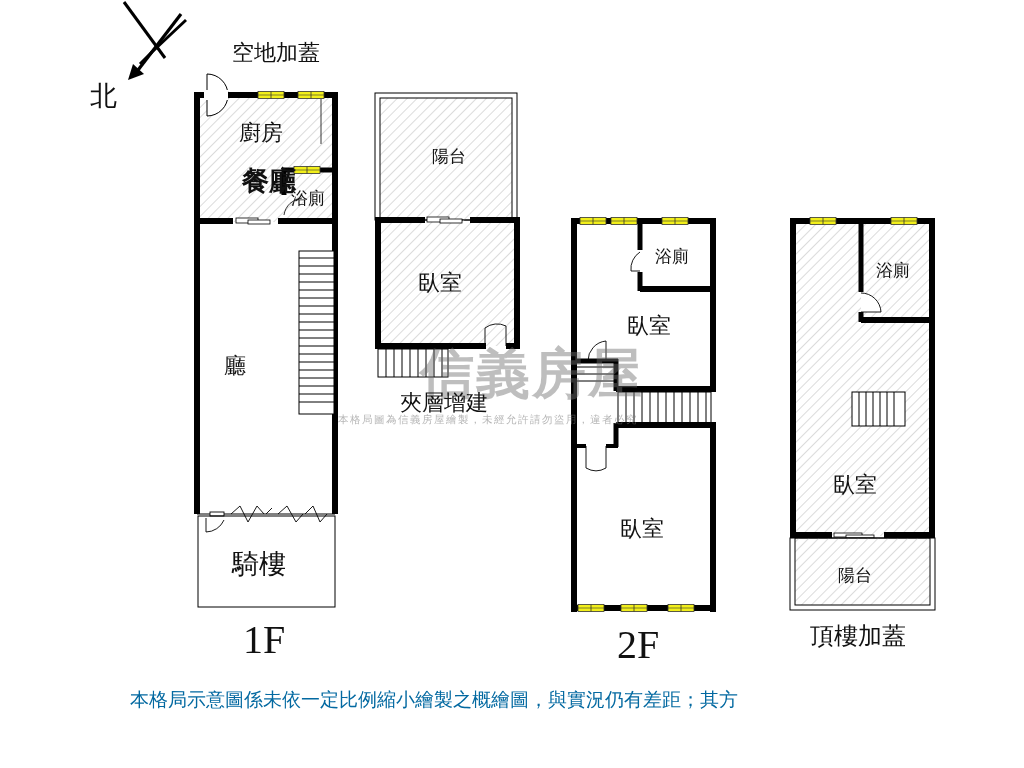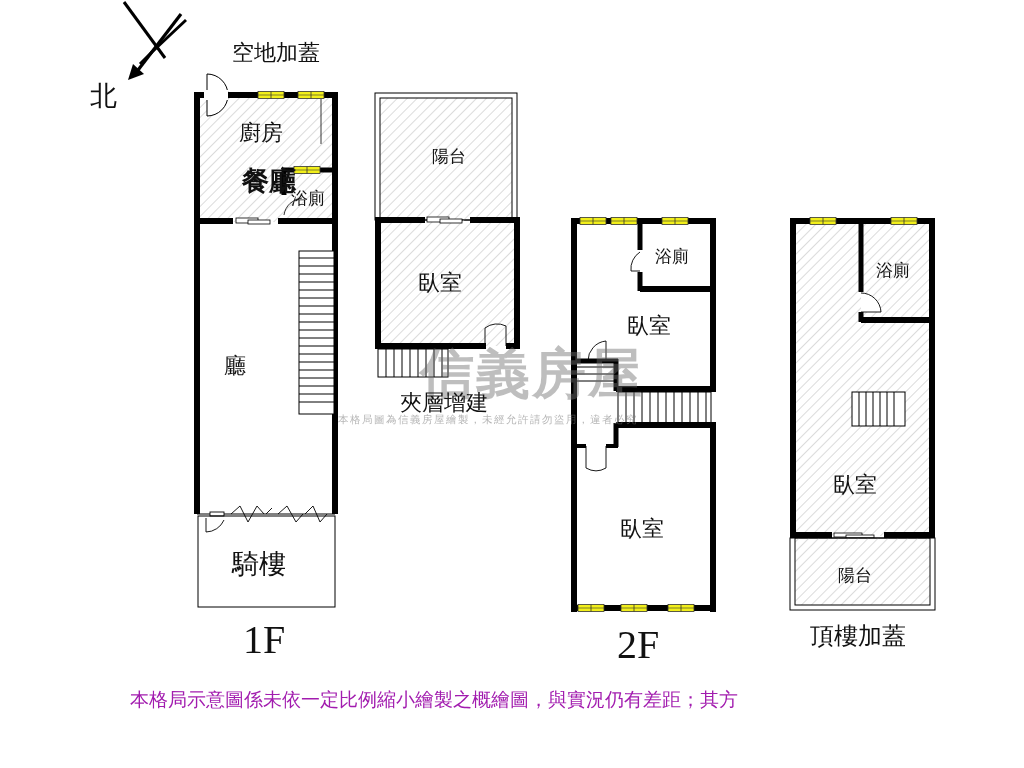--- a/index.html
+++ b/index.html
@@ -7,21 +7,21 @@
   .plan-svg { position: absolute; left: 0; top: 0; width: 1024px; height: 768px; }
   .lbl { position: absolute; white-space: nowrap; line-height: 1; color: #111; }
   .lbl-sm { font-size: 17px; }
   .lbl-md { font-size: 22px; }
   .lbl-lg { font-size: 27px; }
   .lbl-bold { font-size: 27px; font-weight: bold; margin-left: 37px; }
   .floor-lbl { font-family: "Liberation Serif", "DejaVu Serif", serif; font-size: 40px; }
   .floor-lbl-cjk { font-size: 24px; }
   .wm-big { position: absolute; left: 420px; top: 338px; font-size: 54px; color: rgba(110,110,110,0.45); letter-spacing: 2px; font-weight: bold; }
   .wm-small { position: absolute; left: 338px; top: 413px; font-size: 10.5px; color: rgba(120,120,120,0.55); letter-spacing: 1.5px; }
-  .disclaimer { position: absolute; left: 130px; top: 686px; width: 780px; font-size: 19px; line-height: 26px; color: #a21caf; }
+  .disclaimer { position: absolute; left: 130px; top: 686px; width: 780px; font-size: 19px; line-height: 26px; color: #0369a1; }
   .disclaimer div { white-space: nowrap; }
 </style>
 </head>
 <body>
 
 <svg class="plan-svg" viewBox="0 0 1024 768" xmlns="http://www.w3.org/2000/svg">
   <defs>
     <pattern id="hatch" patternUnits="userSpaceOnUse" width="7" height="7" patternTransform="rotate(45)">
       <line x1="0" y1="0" x2="0" y2="7" stroke="#b8b8b8" stroke-width="1"></line>
     </pattern>

